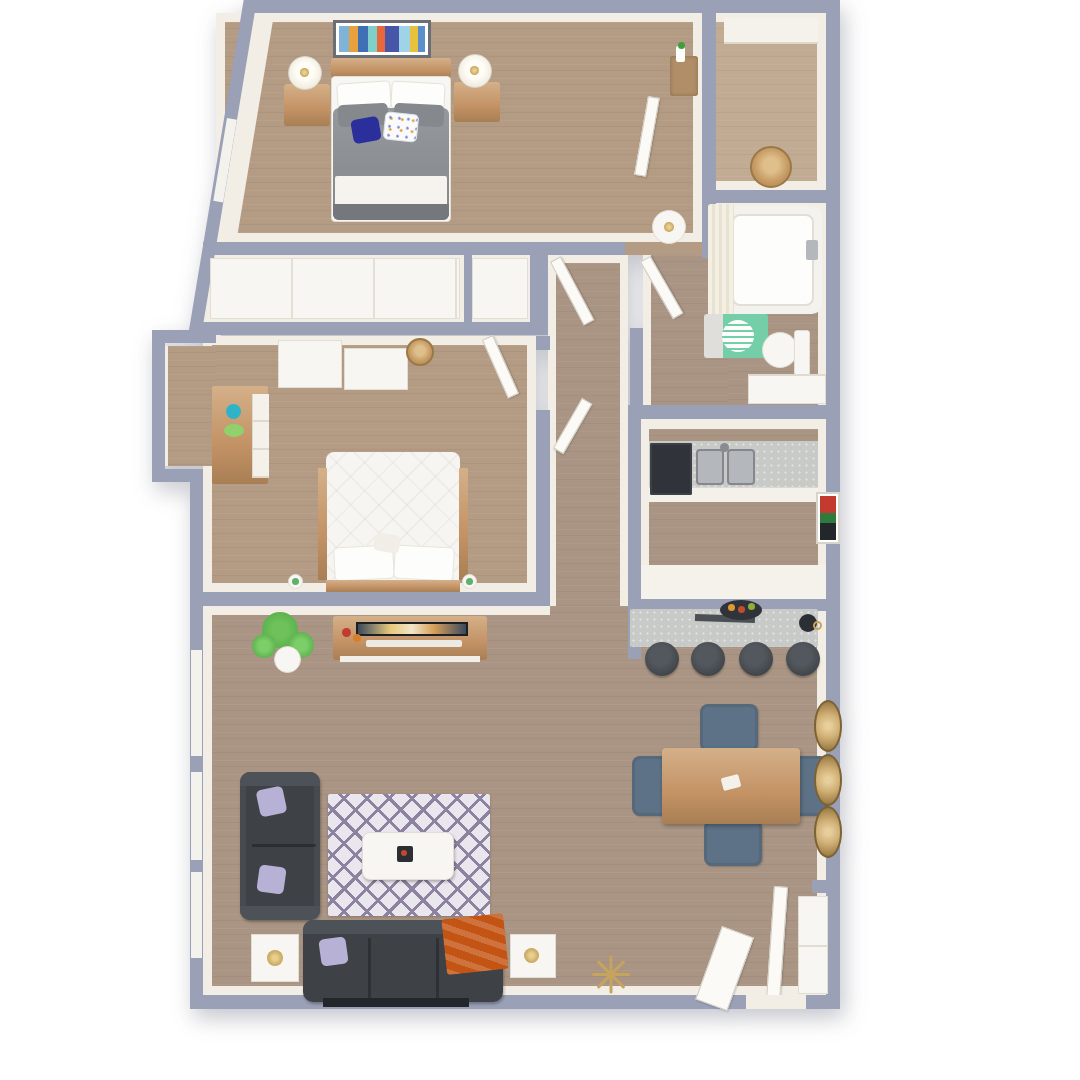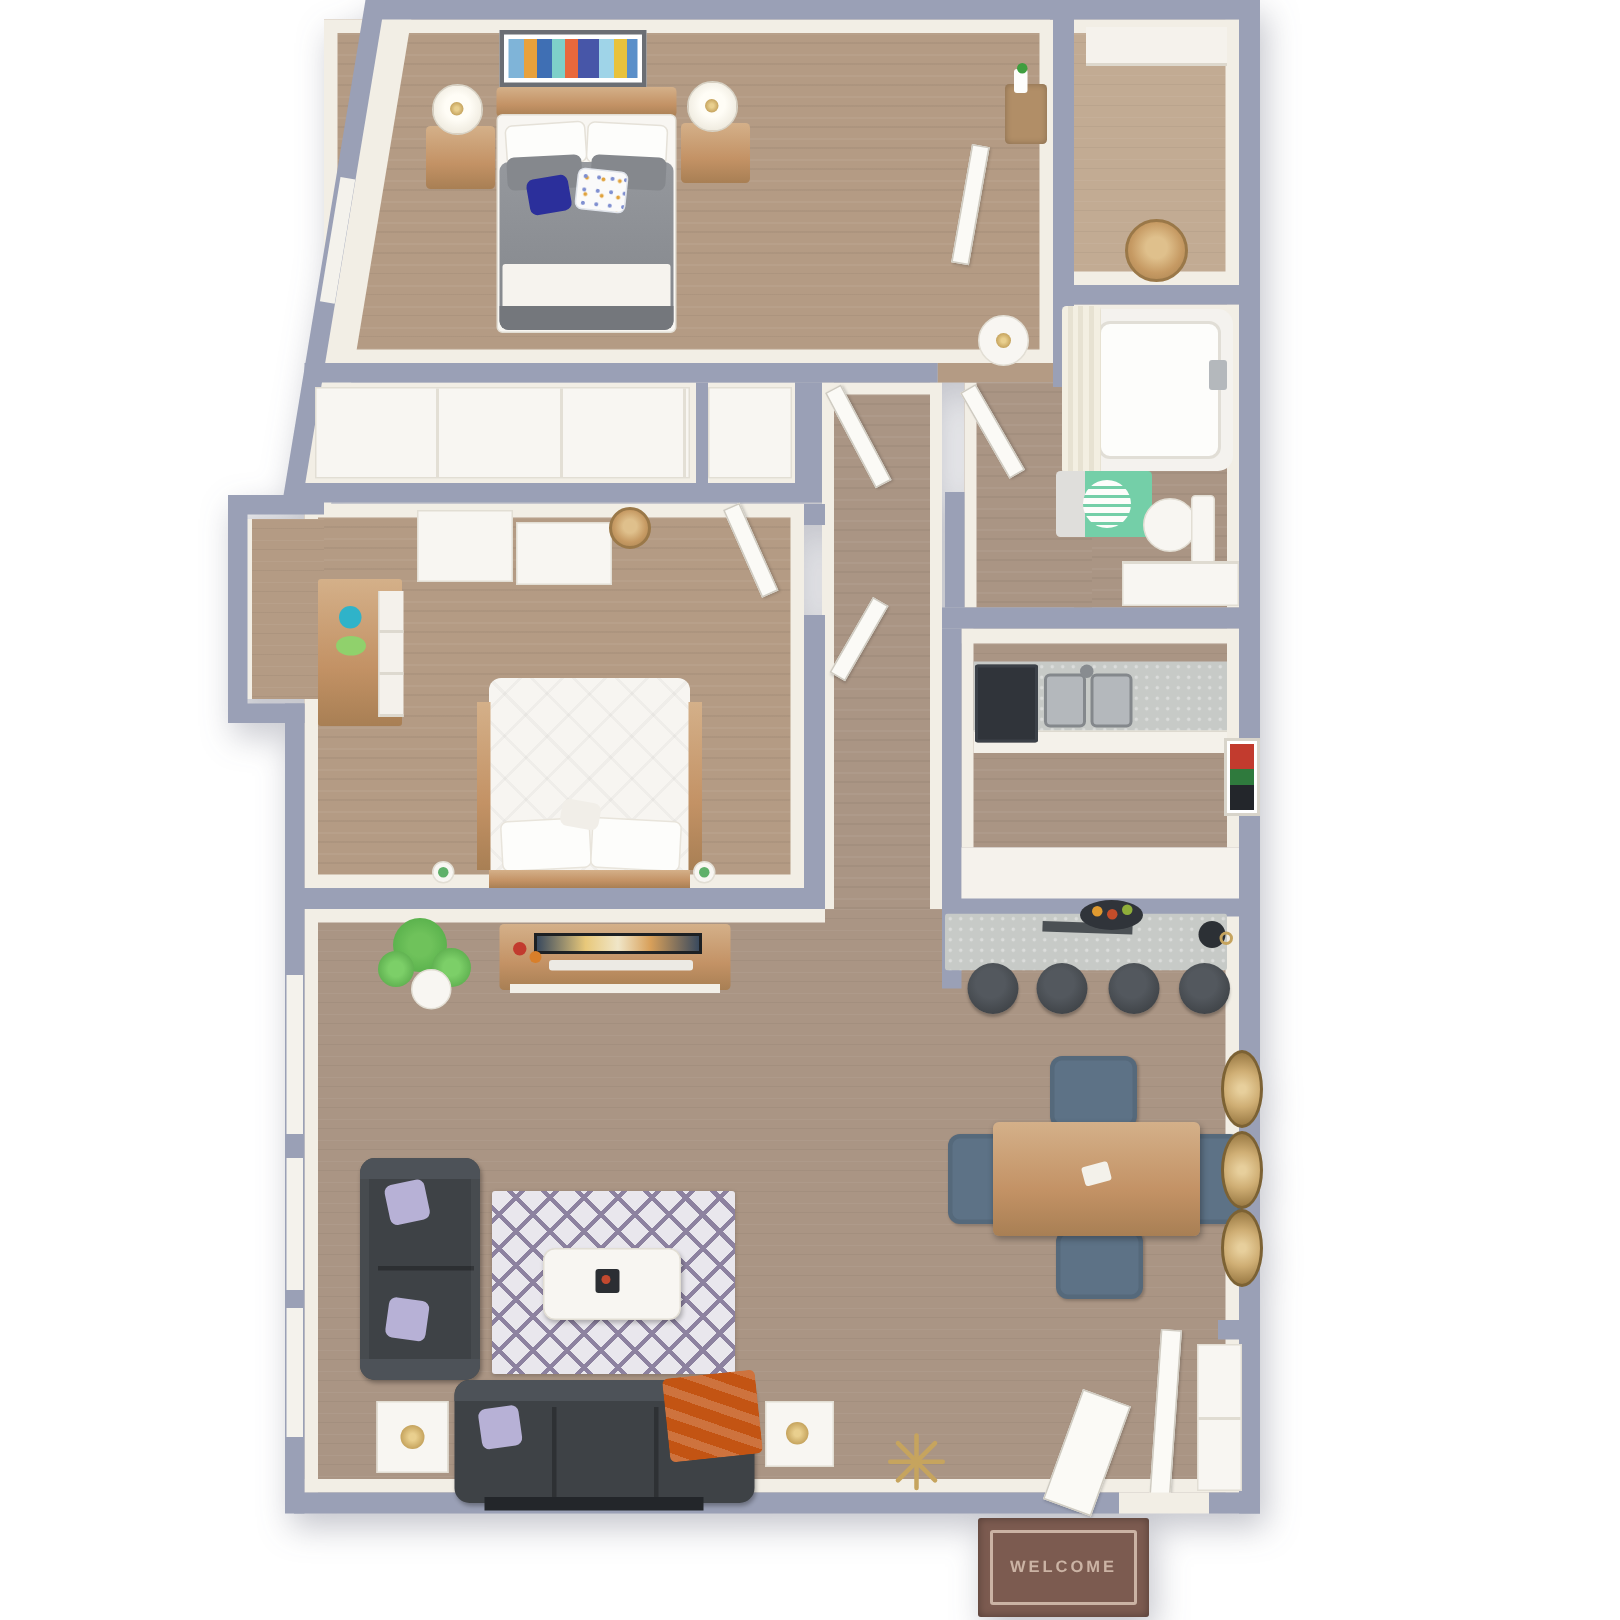--- a/index.html
+++ b/index.html
@@ -233,20 +233,15 @@
     <div class="abs" style="left:722px;top:776px;width:18px;height:13px;background:#f3f1ea;transform:rotate(-15deg);border-radius:2px;"></div>
     <div class="mirror" style="left:814px;top:700px;width:24px;height:48px;"></div>
     <div class="mirror" style="left:814px;top:754px;width:24px;height:48px;"></div>
     <div class="mirror" style="left:814px;top:806px;width:24px;height:48px;"></div>
 
     <div class="whitebox" style="left:798px;top:896px;width:30px;height:98px;background-image:linear-gradient(to bottom,transparent 0 48px,#e0dcd2 48px 50px,transparent 50px);"></div>
     <div class="doorleaf" style="left:774px;top:886px;width:14px;height:112px;transform:rotate(4deg);transform-origin:top left;"></div>
     <div class="doorleaf" style="left:722px;top:926px;width:34px;height:78px;transform:rotate(20deg);transform-origin:top left;"></div>
     <div class="abs cream" style="left:746px;top:995px;width:60px;height:14px;"></div>
 
-    <div class="mat">
-      <div class="matinner">
-        <span class="mattext">WELCOME</span>
-      </div>
-    </div>
   </div>
 
 </div>
 
 </body></html>

